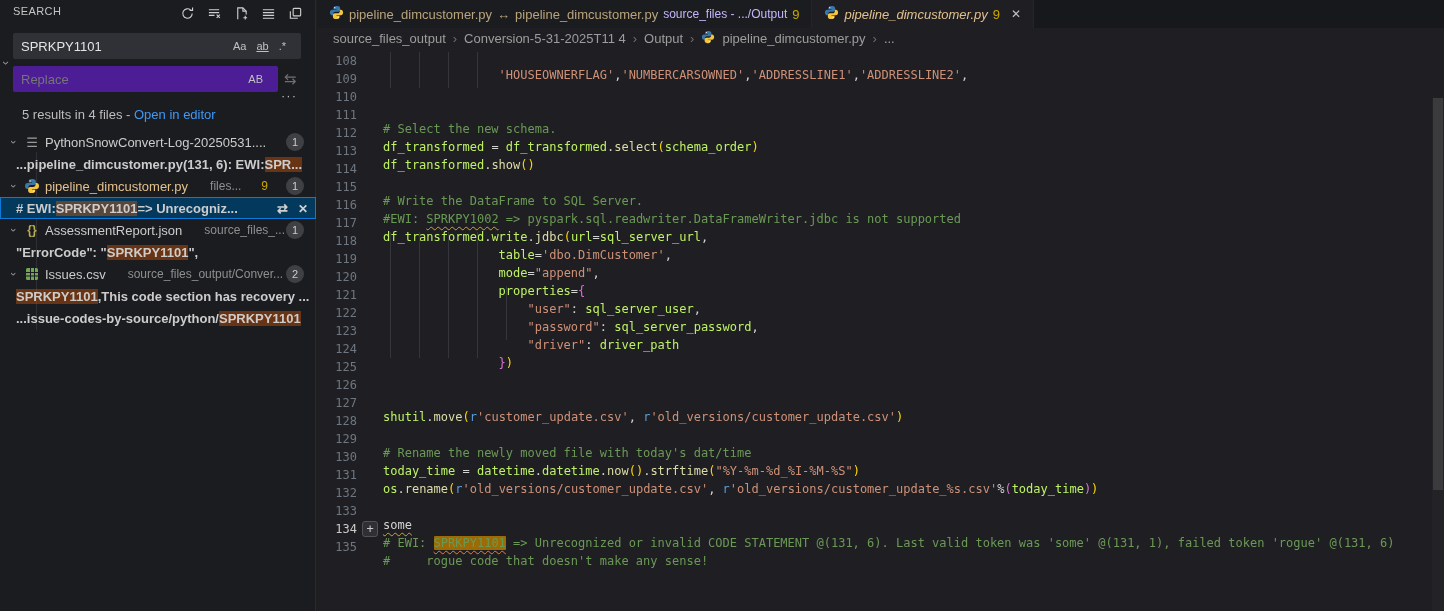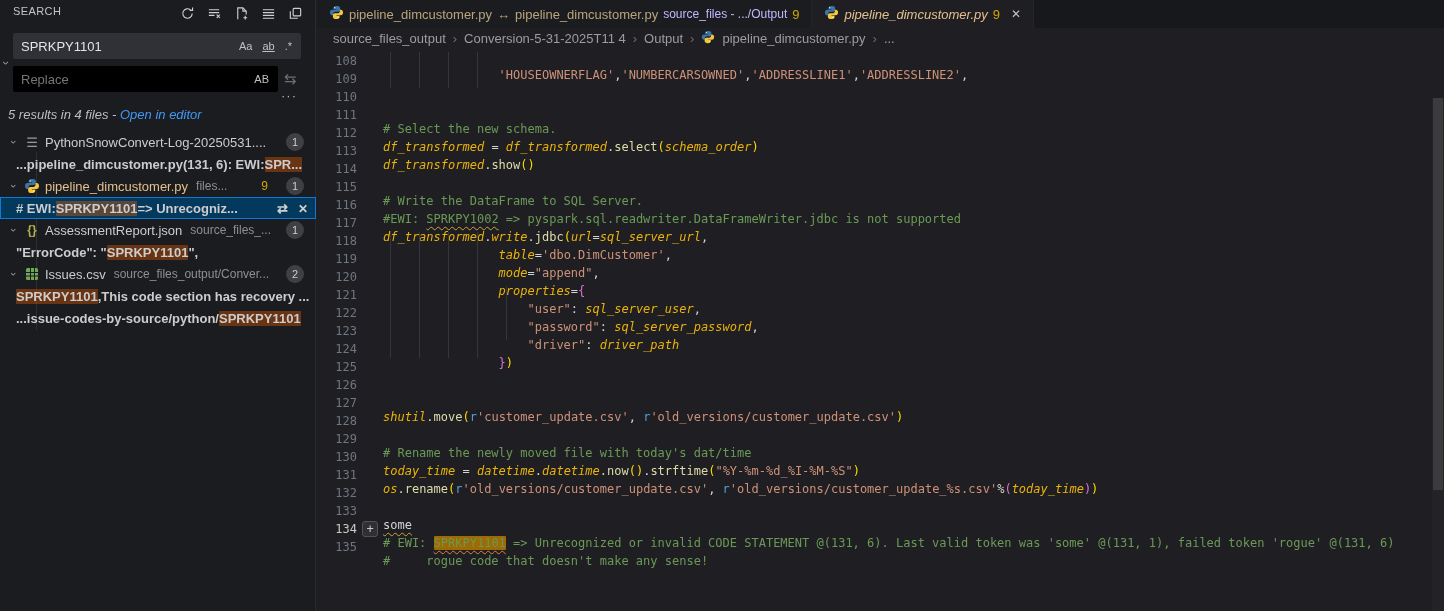--- a/index.html
+++ b/index.html
@@ -16,42 +16,42 @@
   .sb-toolbar svg { width:15px; height:15px; }
 
   .toggle-replace { position:absolute; left:0px; top:52px; width:12px; height:22px; color:#9a9a9a;
                     font-size:12px; display:flex; align-items:center; justify-content:center; }
   .rot90 { display:inline-block; transform:rotate(90deg); }
 
   .search-field { position:absolute; left:13px; top:33px; width:288px; height:26px;
                   background:#2f3136; border-radius:2px; display:flex; align-items:center; }
   .search-field input { flex:1; background:transparent; border:none; outline:none; color:#e4e4e4;
                         font-size:13px; padding:0 8px; font-family:"Liberation Sans",sans-serif; }
-  .field-opts { display:flex; align-items:center; gap:4px; padding-right:6px; }
+  .field-opts { display:flex; align-items:center; gap:4px; padding-right:12px; }
   .opt { font-size:11px; color:#c0c0c0; padding:1px 3px; border-radius:3px; cursor:pointer; }
   .opt.u { text-decoration:underline; }
 
   .replace-row { position:absolute; left:13px; top:66px; width:295px; height:26px; display:flex; align-items:center; }
-  .replace-field { width:265px; height:26px; background:#000000; border-radius:2px; display:flex; align-items:center; }
+  .replace-field { width:265px; height:26px; background:#4c1d95; border-radius:2px; display:flex; align-items:center; }
   .replace-field input { flex:1; background:transparent; border:none; outline:none; color:#8b8b8b;
                          font-size:13px; padding:0 8px; font-family:"Liberation Sans",sans-serif; }
   .replace-all { margin-left:6px; color:#6f6f6f; font-size:15px; }
   .more-dots { position:absolute; right:18px; top:88px; color:#bbbbbb; font-size:13px; letter-spacing:1px; }
 
-  .summary { position:absolute; left:8px; top:107px; font-size:13px; color:#bdbdbd;font-style:italic; }
+  .summary { position:absolute; left:22px; top:107px; font-size:13px; color:#bdbdbd; }
   .summary a { color:#4099f5; text-decoration:none; }
 
   .results { position:absolute; left:0; top:131px; width:316px; }
   .tree-guide { position:absolute; left:36px; top:152px; width:1px; height:178px; background:#2e2f34; }
   .row { position:relative; height:22px; display:flex; align-items:center; font-size:13px; white-space:nowrap; overflow:hidden; }
   .row.file { padding-left:6px; }
   .row.match { padding-left:16px; color:#cccccc;font-weight:bold; }
   .twistie { width:16px; color:#9a9a9a; font-size:11px; text-align:center; flex:none; }
   .ficon { width:16px; height:16px; margin:0 5px 0 2px; flex:none; display:flex; align-items:center; justify-content:center; font-size:11px; }
-  .fname { margin-right:8px; }
+  .fname { margin-right:22px; }
   .fname.mod { color:#e2c08d; }
   .fdesc { color:#8f8f8f; font-size:12px; margin-right:6px; }
   .warn-count { position:absolute; right:48px; color:#cca700; font-size:12px; }
   .badge { position:absolute; right:12px; min-width:18px; height:18px; border-radius:10px; background:#3f4044;
            color:#cccccc; font-size:11px; display:flex; align-items:center; justify-content:center; padding:0 5px; }
   .hl { background:rgba(234,92,0,0.38); }
   .row.selected { background:#04395e; outline:1px solid #0c7ad8; outline-offset:-1px; }
   .row-actions { position:absolute; right:8px; display:flex; gap:10px; align-items:center; color:#d0d0d0; }
   .row-actions .act { font-size:13px; }
 
@@ -77,21 +77,21 @@
   .code-line { position:relative; height:18px; }
   .lnum { position:absolute; left:0; top:0; width:40px; text-align:right; color:#6e7681;
           font-family:"DejaVu Sans Mono", monospace; font-size:12px; line-height:18px; }
   .lnum.active { color:#cacaca; }
   .plusbox { position:absolute; left:45px; top:1px; width:16px; height:16px; background:#303034;
              border:1px solid #515156; border-radius:3px; color:#c8c8c8; font-size:12px; line-height:14px;
              text-align:center; font-family:"DejaVu Sans Mono", monospace; }
   .guide { position:absolute; top:0; width:1px; height:18px; background:#35363b; }
   .code-text { position:absolute; left:66px; top:0; white-space:pre;
                font-family:"DejaVu Sans Mono", monospace; font-size:12px; line-height:18px; color:#d4d4d4;margin-top:14px; }
-  .cm { color:#6a9955; } .v { color:#eab308;font-style:italic; } .fn { color:#dcdcaa; } .s { color:#ce9178; }
+  .cm { color:#6a9955; } .v { color:#bef264; } .fn { color:#dcdcaa; } .s { color:#ce9178; }
   .p { color:#d4d4d4; } .b1 { color:#ffd700; } .b2 { color:#da70d6; } .kw { color:#569cd6; }
   .wavy-y { text-decoration:underline wavy #c8a53e 1px; text-underline-offset:3px;text-align:right; }
   .wavy-o { text-decoration:underline wavy #e0823f 1px; text-underline-offset:3px; }
   .find-hl { background:#9e6a03; border-radius:1px; }
 
   .scrollbar-track { position:absolute; right:0; top:49px; width:12px; height:562px; background:rgba(255,255,255,0.02); }
   .scrollbar-thumb { position:absolute; right:1px; top:0px; width:10px; height:392px; background:rgba(121,121,121,0.28); }
 </style>
 </head>
 <body>

